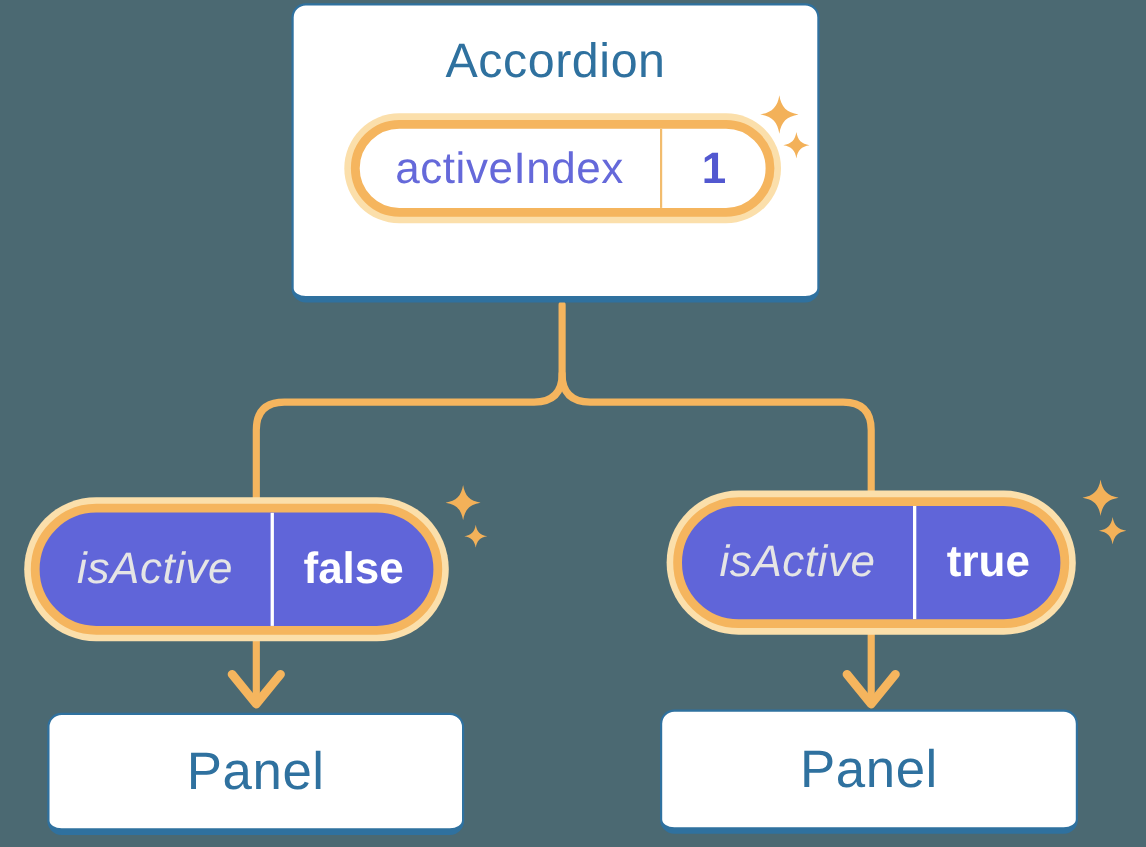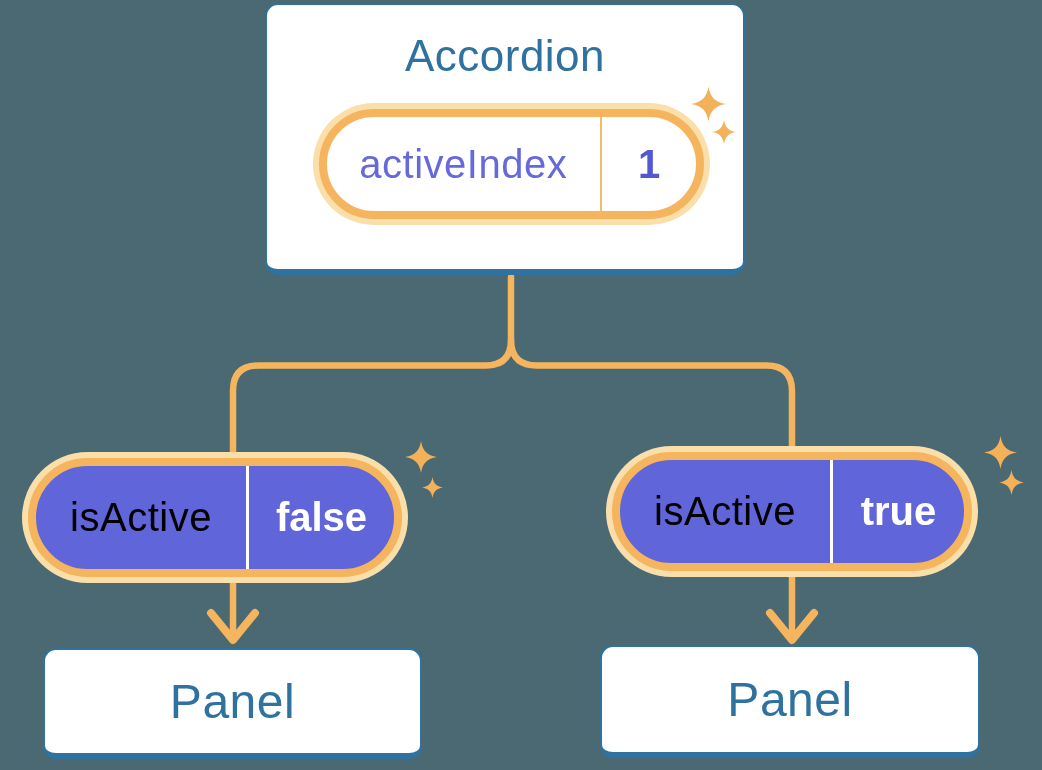--- a/index.html
+++ b/index.html
@@ -53,25 +53,25 @@
   }
   .pill-core.white{background:#ffffff;}
   .pill-core.purple{background:#6065d9;}
   .pill-cell{
     display:flex;align-items:center;justify-content:center;
     font-size:40px;letter-spacing:0.5px;
   }
   .pill-cell.name{flex:1;}
   .pill-cell.value{font-weight:700;letter-spacing:0;}
   .pill-divider{width:3px;}
-  .state-pill{left:313px;top:103px;width:397px;height:122px;}
+  .state-pill{left:313px;top:103px;width:397px;height:100px;}
   .state-pill .name{color:#6569da;}
   .state-pill .value{width:94px;color:#5258d0;}
   .state-pill .pill-divider{width:2.5px;background:#f2bc6d;}
-  .prop-pill .name{color:#000000;}
+  .prop-pill .name{color:#e5e5e5;font-style:italic;}
   .prop-pill .value{color:#ffffff;}
   .prop-pill .pill-divider{background:#ffffff;}
   .prop-pill-left{left:22px;top:452px;width:386px;height:131px;}
   .prop-pill-left .value{width:145px;text-align:center;}
   .prop-pill-right{left:606px;top:446px;width:372px;height:131px;}
   .prop-pill-right .value{width:131px;}
 
   .sparkle{position:absolute;z-index:4;}
 </style>
 </head>

